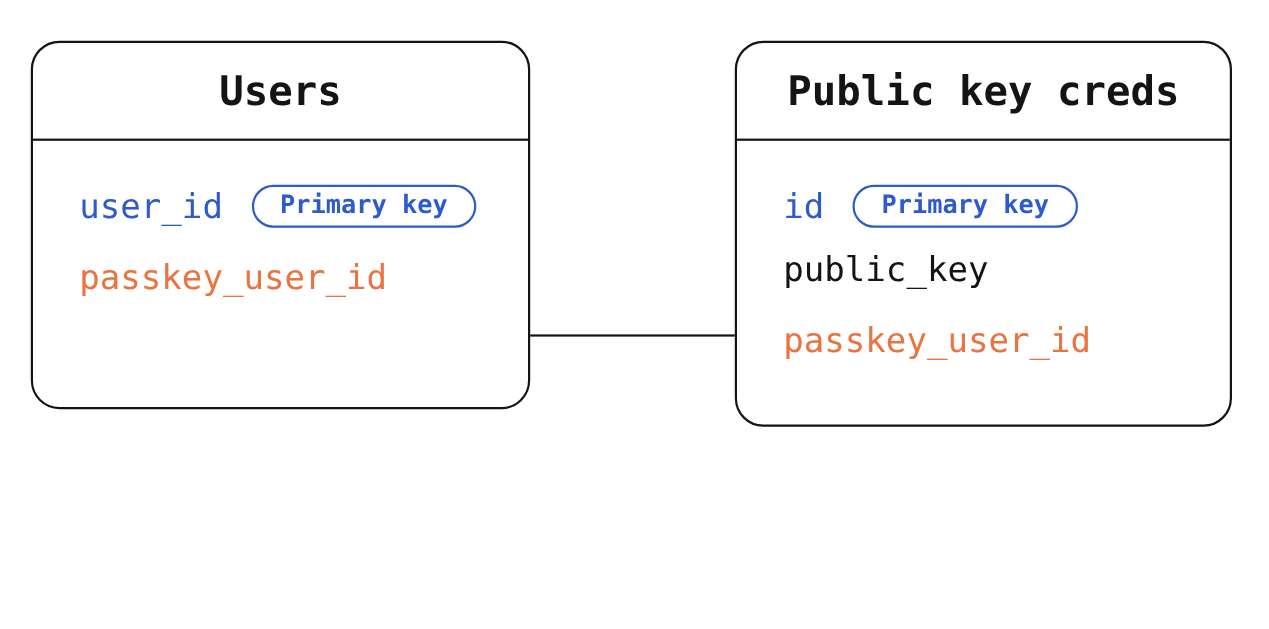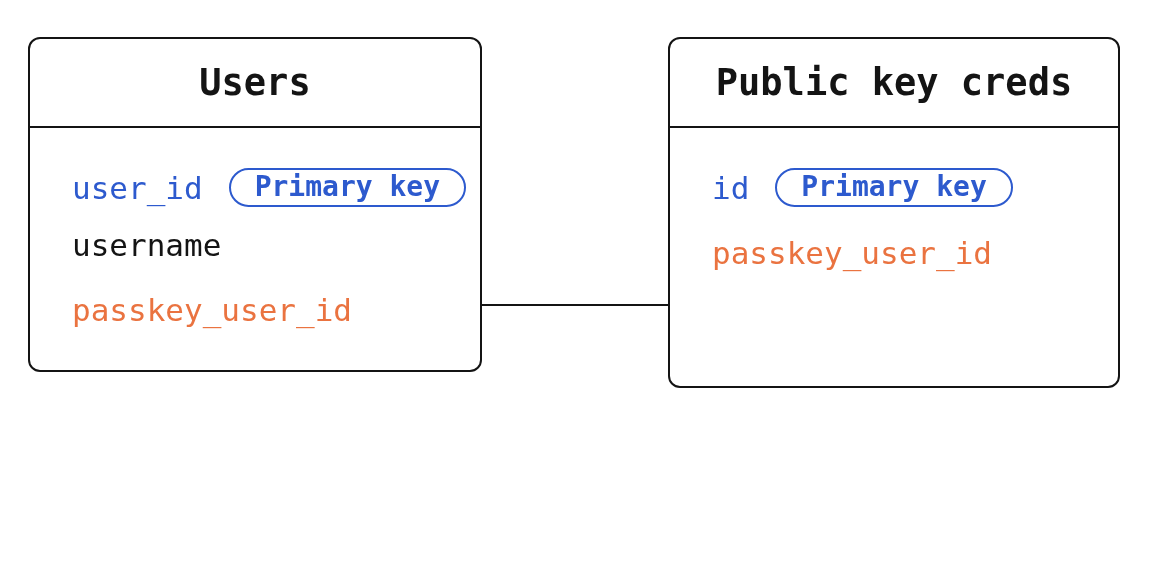--- a/index.html
+++ b/index.html
@@ -20,21 +20,21 @@
   }
   .canvas {
     position: relative;
     width: 1154px;
     height: 572px;
     background: var(--canvas_bg);
   }
   .entity {
     position: absolute;
     border: 2px solid var(--ink);
-    border-radius: 12px;
+    border-radius: 26px;
     background: var(--canvas_bg);
   }
   .entity-users {
     left: 28px; top: 37px;
     width: 454px; height: 335px;
   }
   .entity-creds {
     left: 668px; top: 37px;
     width: 452px; height: 351px;
   }
@@ -70,21 +70,21 @@
   .field-label.relation { color: var(--relation_orange); margin-top: 17px; }
   .pk-badge {
     display: inline-flex;
     align-items: center;
     justify-content: center;
     height: 39px;
     padding: 0 24px 2px 24px;
     border: 2px solid var(--primary_key_blue);
     border-radius: 20px;
     color: var(--primary_key_blue);
-    font-size: 28px;
+    font-size: 23px;
     font-weight: bold;
     white-space: nowrap;
   }
   .relationship-line {
     position: absolute;
     left: 482px;
     top: 304px;
     width: 186px;
     height: 2px;
     background: var(--ink);
@@ -98,38 +98,38 @@
   <div class="entity entity-users">
     <div class="entity-header">
       <span class="entity-title">Users</span>
     </div>
     <div class="entity-body">
       <div class="field-row">
         <span class="field-label primary-key">user_id</span>
         <span class="pk-badge">Primary key</span>
       </div>
       <div class="field-row">
-        <span class="field-label plain">username</span>
-      </div>
-      <div class="field-row">
         <span class="field-label relation">passkey_user_id</span>
       </div>
     </div>
   </div>
 
   <div class="relationship-line"></div>
 
   <div class="entity entity-creds">
     <div class="entity-header">
       <span class="entity-title">Public key creds</span>
     </div>
     <div class="entity-body">
       <div class="field-row">
         <span class="field-label primary-key">id</span>
         <span class="pk-badge">Primary key</span>
       </div>
       <div class="field-row">
+        <span class="field-label plain">public_key</span>
+      </div>
+      <div class="field-row">
         <span class="field-label relation">passkey_user_id</span>
       </div>
     </div>
   </div>
 
 </div>
 
 </body></html>

